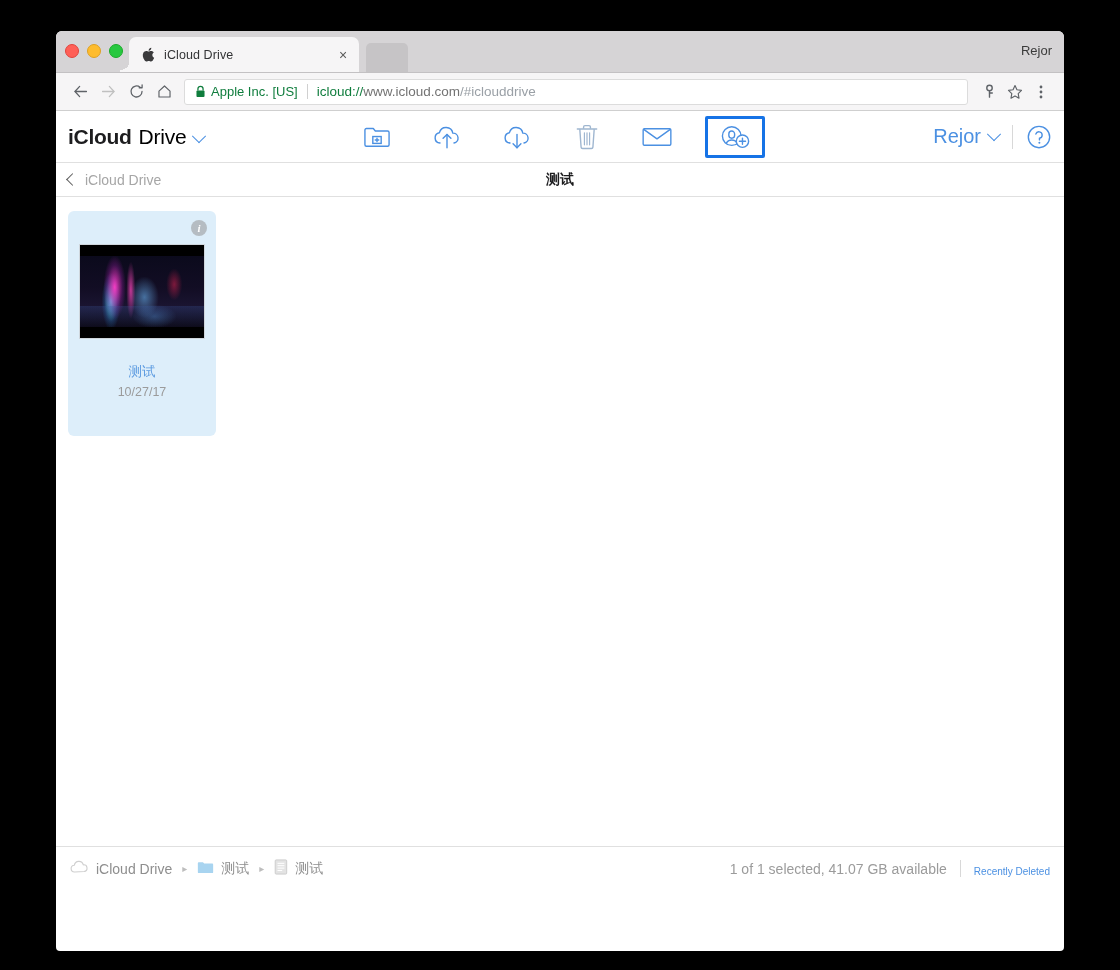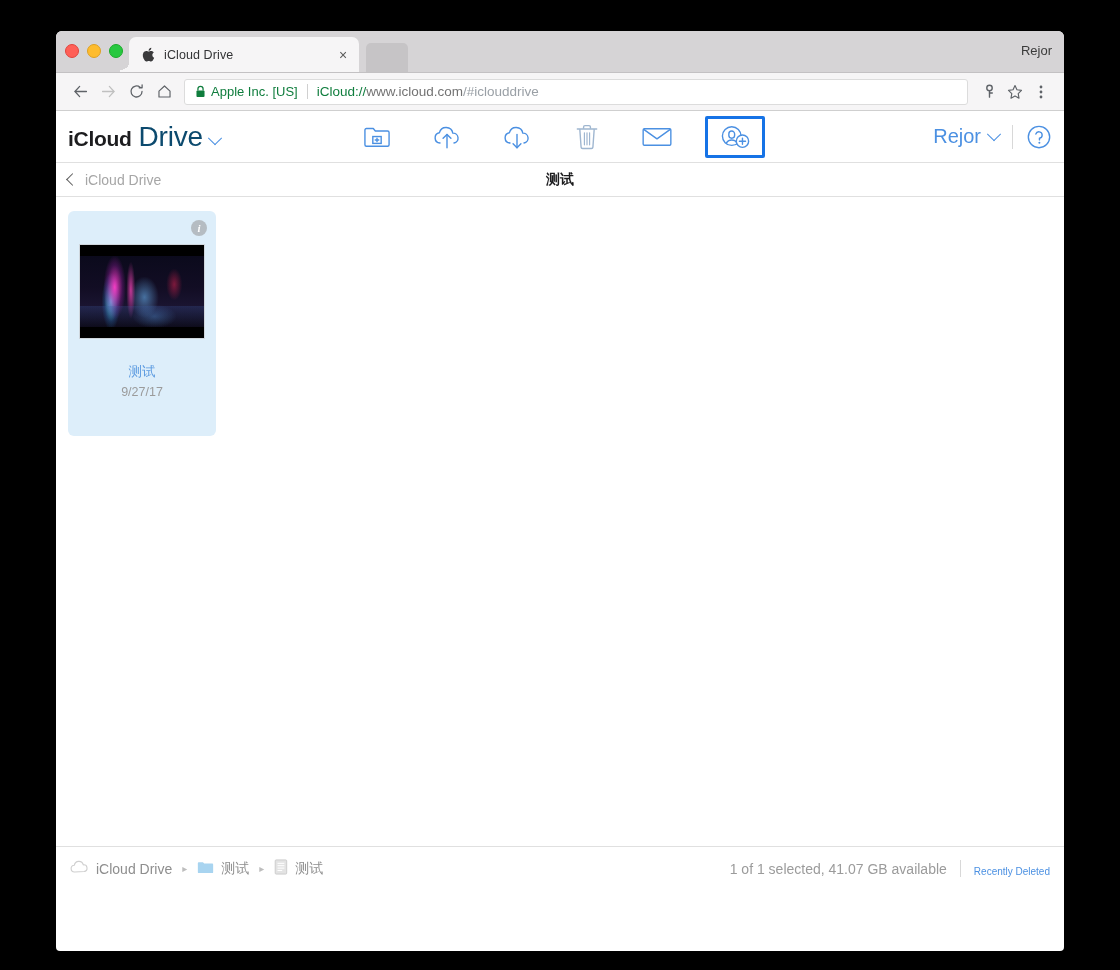--- a/index.html
+++ b/index.html
@@ -200,22 +200,22 @@
     align-items: baseline;
     gap: 7px;
   }
   #brand-icloud {
     font-size: 21px;
     font-weight: bold;
     color: #1d1d1f;
     letter-spacing: -0.3px;
   }
   #brand-app {
-    font-size: 28px;
-    color: #0c4a6e;
+    font-size: 21px;
+    color: #000000;
     letter-spacing: -0.2px;
   }
   .caret-down {
     display: inline-block;
     width: 9px; height: 9px;
     border-right: 1.6px solid #4b90e2;
     border-bottom: 1.6px solid #4b90e2;
     transform: rotate(45deg) translate(-2px,-2px);
   }
   #toolbar-actions {
@@ -517,21 +517,21 @@
         <span class="lock">
           <svg width="11" height="13" viewBox="0 0 12 14" aria-hidden="true">
             <path d="M3.2 6 V4.1 a2.8 2.8 0 0 1 5.6 0 V6" fill="none" stroke="#0f7d3d" stroke-width="1.4"></path>
             <rect x="1.6" y="6" width="8.8" height="7" rx="1.1" fill="#0f7d3d"></rect>
           </svg>
         </span>
         <span id="identity-text">Apple Inc. [US]</span>
       </span>
       <span class="omni-divider"></span>
       <span id="url-text">
-        <span class="scheme">iCloud://</span><span class="host">www.icloud.com</span><span class="path">/#iclouddrive</span>
+        <span class="scheme">icloud://</span><span class="host">www.icloud.com</span><span class="path">/#iclouddrive</span>
       </span>
     </div>
 
     <span class="omni-action">
       <svg width="15" height="15" viewBox="0 0 16 16" aria-hidden="true">
         <circle cx="8" cy="4.2" r="2.9" fill="none" stroke="currentColor" stroke-width="1.5"></circle>
         <path d="M8 7.1 V14" stroke="currentColor" stroke-width="1.5" stroke-linecap="round"></path>
         <path d="M8 9.6 H11" stroke="currentColor" stroke-width="1.5" stroke-linecap="round"></path>
       </svg>
     </span>
@@ -640,21 +640,21 @@
 
     <div id="file-grid">
       <div class="file-card selected">
         <span class="info-badge">i</span>
         <div class="thumb">
           <div class="thumb-scene"></div>
           <div class="thumb-bar top"></div>
           <div class="thumb-bar bottom"></div>
         </div>
         <div class="file-name">测试</div>
-        <div class="file-date">9/27/17</div>
+        <div class="file-date">10/27/17</div>
       </div>
     </div>
 
     <div id="status-bar">
       <div id="crumbs">
 
         <span class="crumb">
           <span>
             <svg width="19" height="14" viewBox="0 0 20 14" aria-hidden="true">
               <path d="M5 12.3 a3.6 3.6 0 0 1 -0.4 -7.2 A4.8 4.8 0 0 1 14 4.7 a3.5 3.5 0 0 1 0.8 7 Z" fill="#ffffff" stroke="#cfcfcf" stroke-width="1.2" stroke-linejoin="round"></path>

